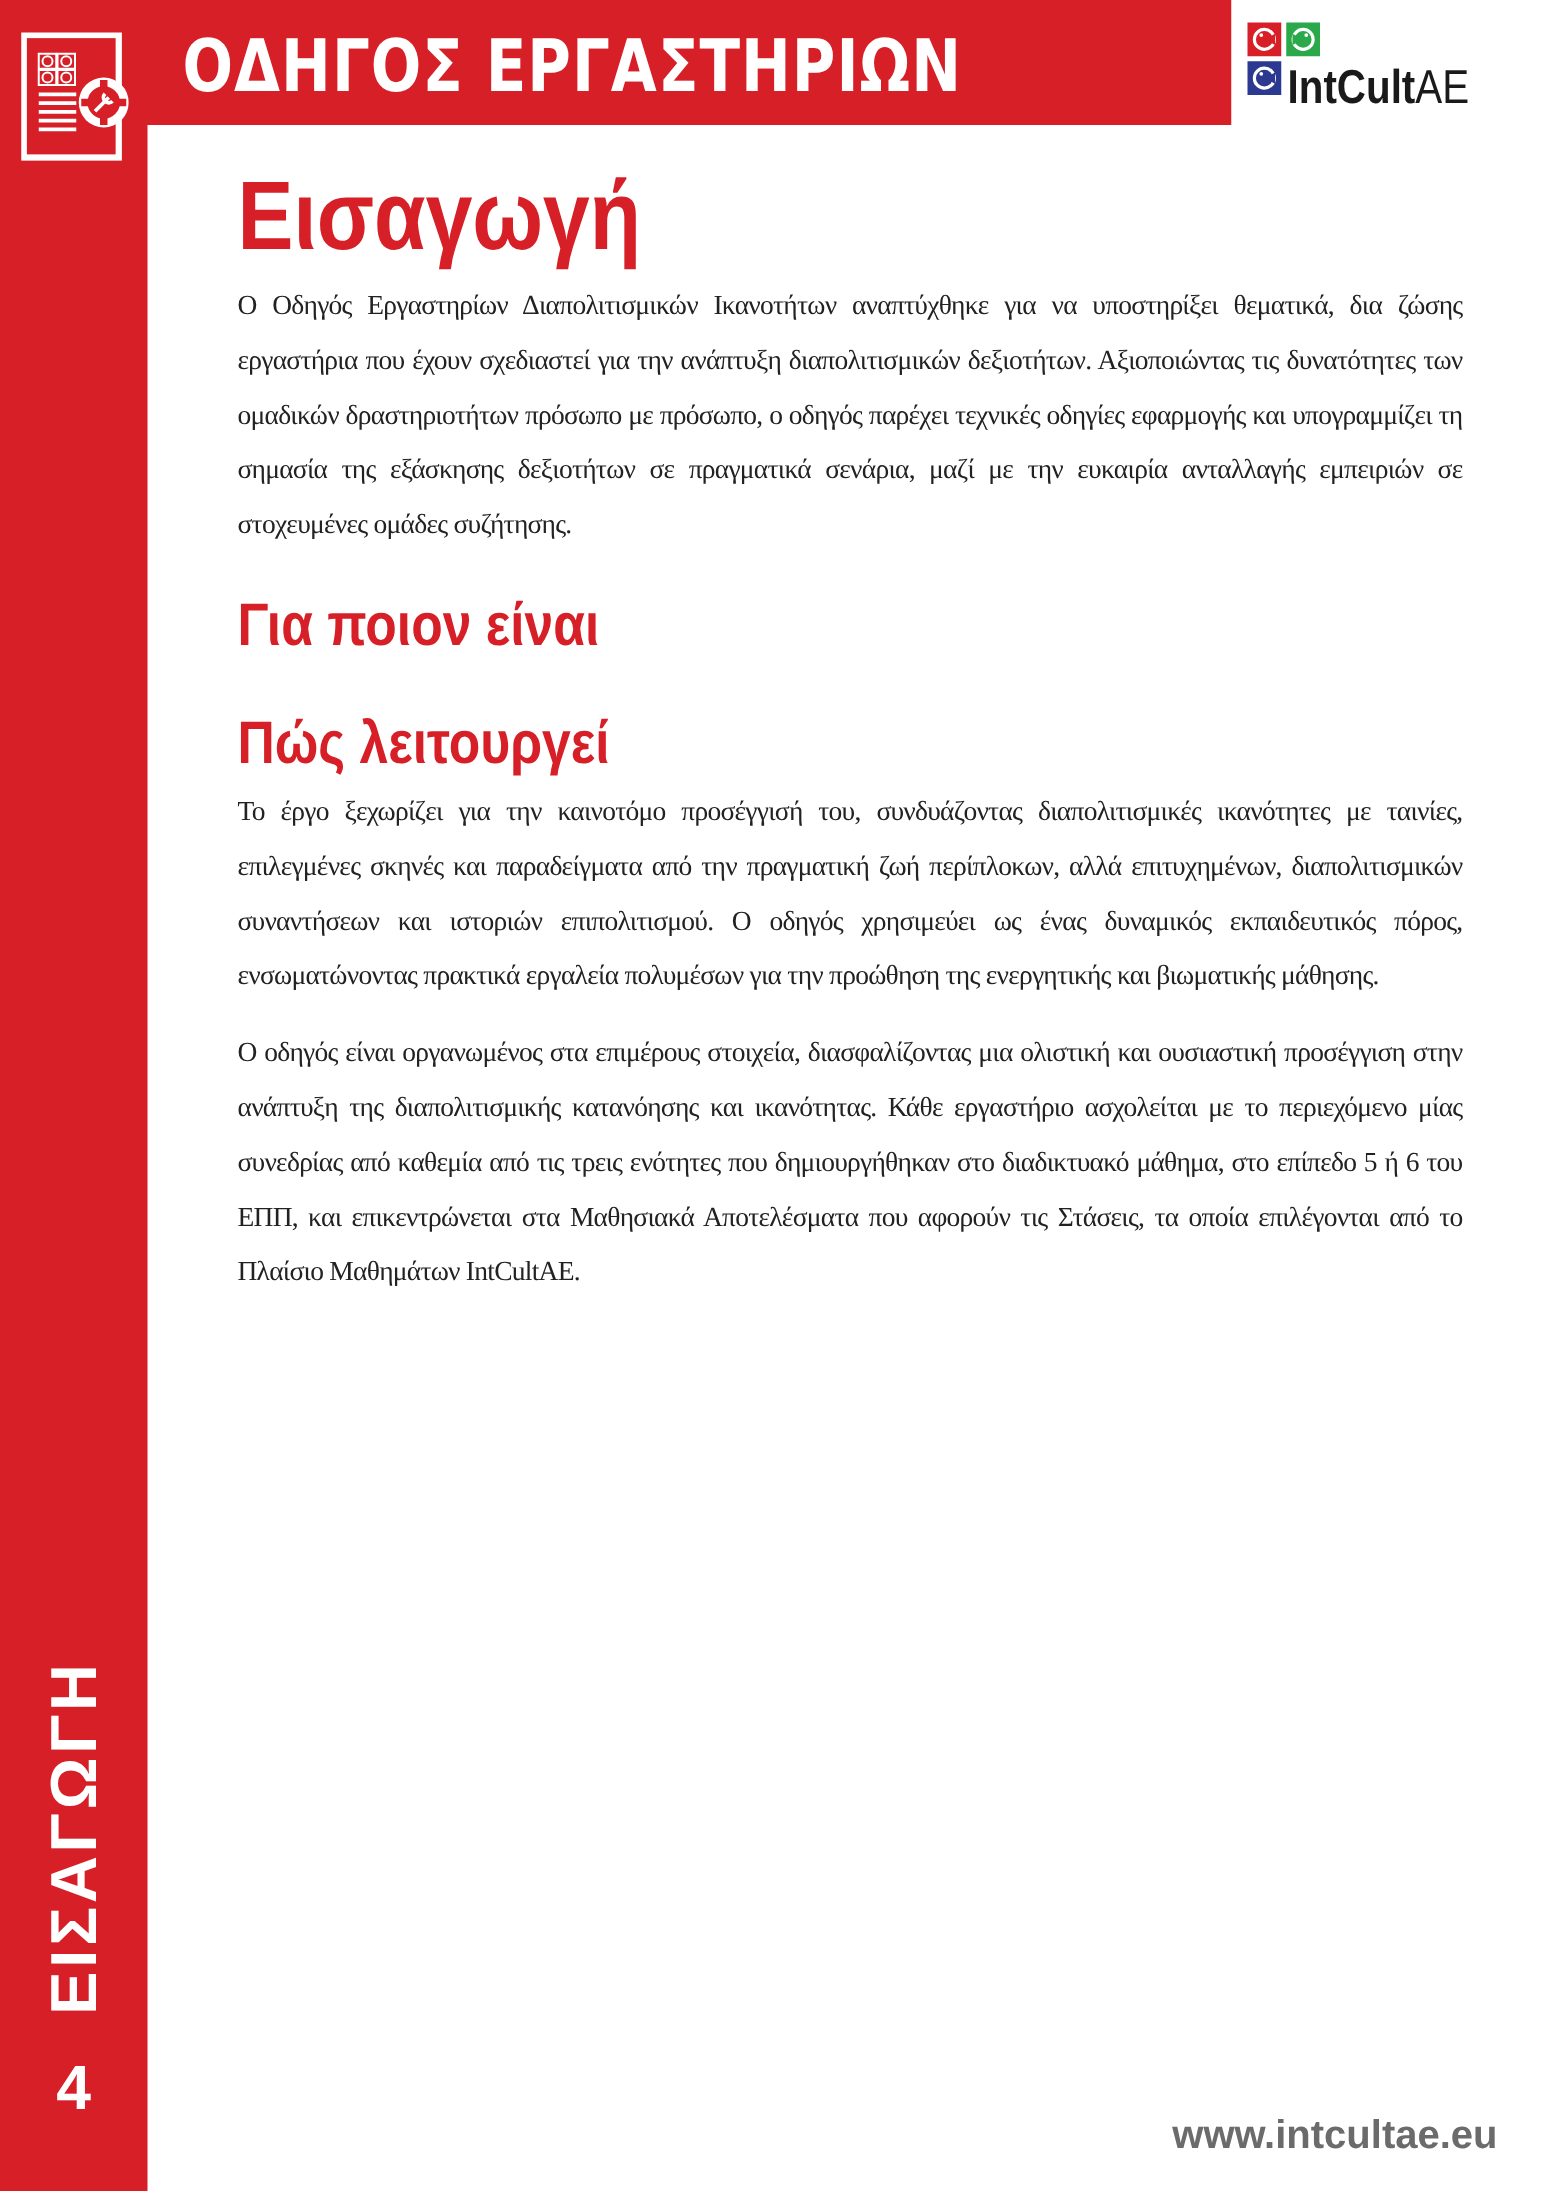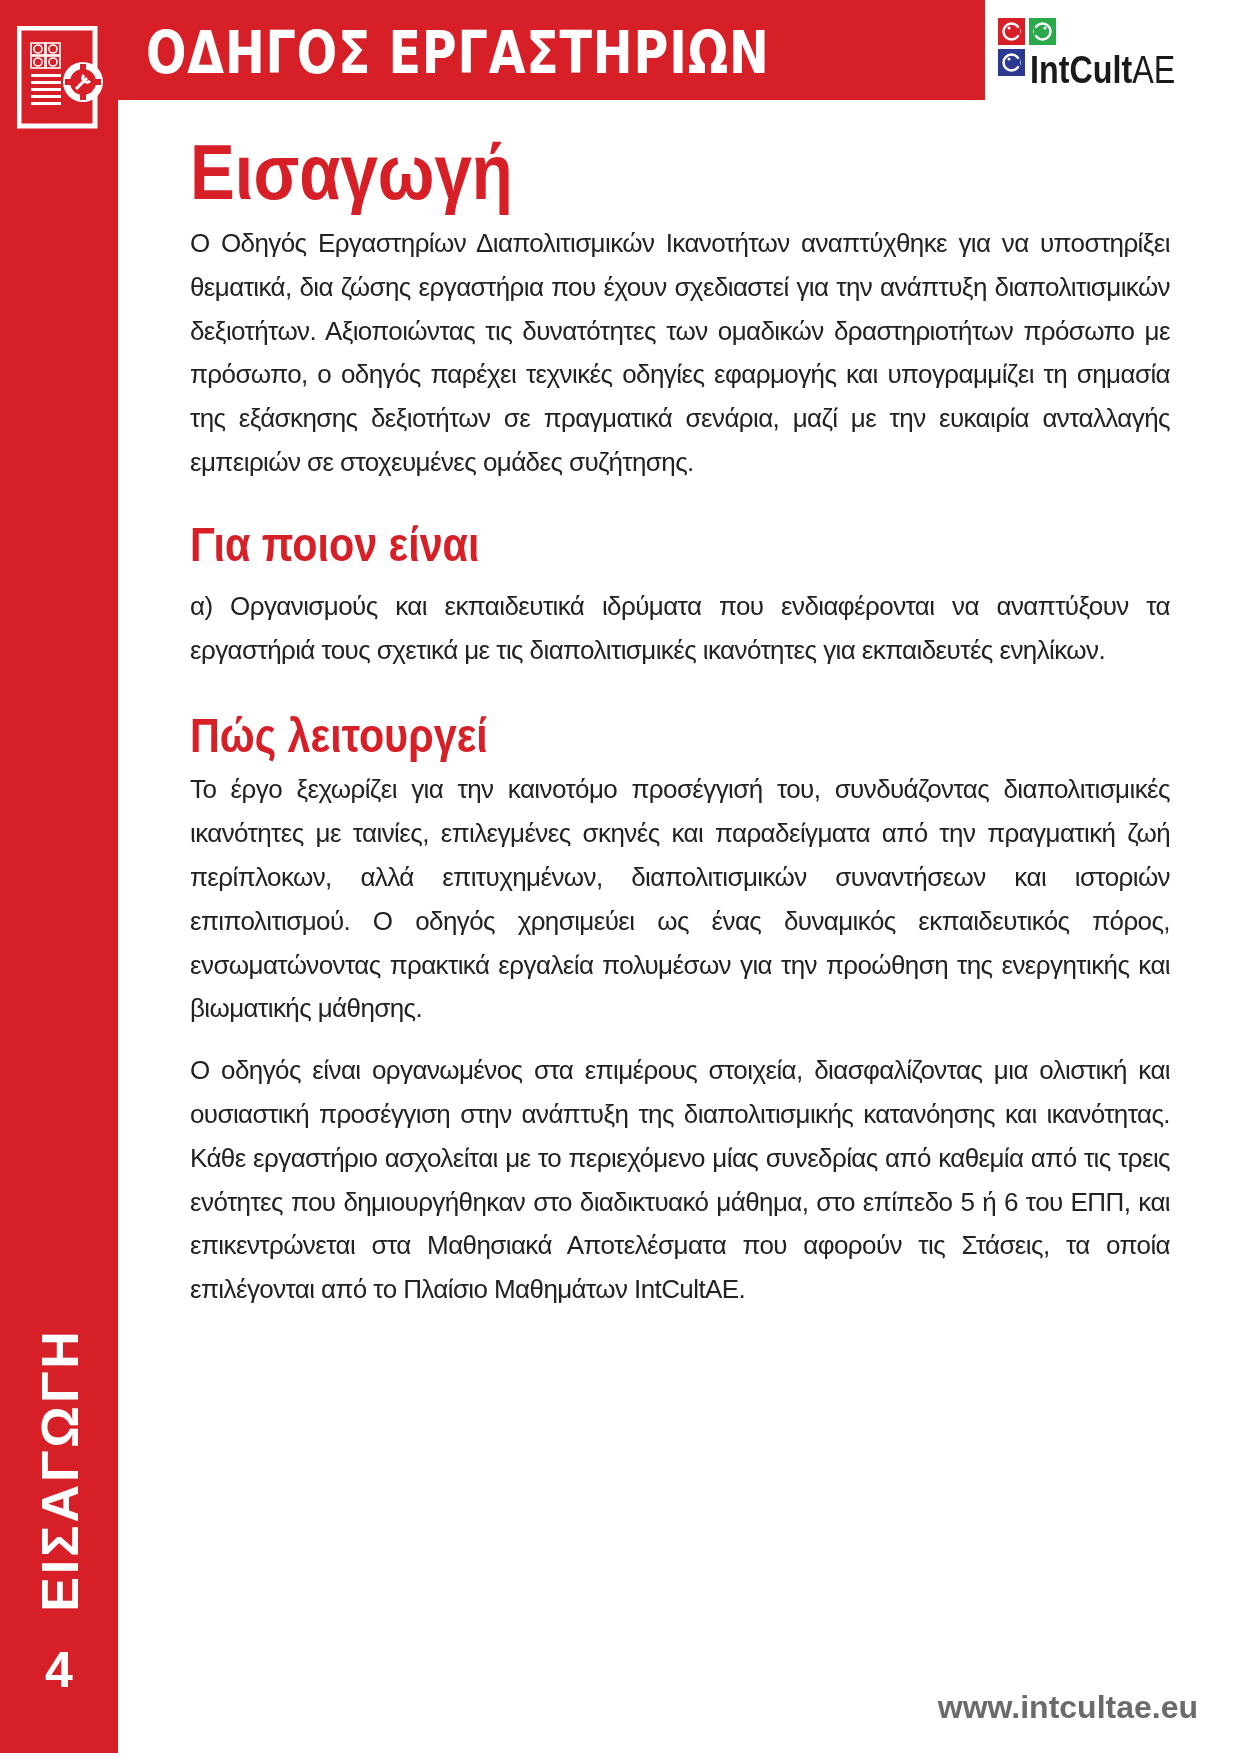--- a/index.html
+++ b/index.html
@@ -41,23 +41,23 @@
     margin: 0; color: #d71f27; font-weight: bold; font-size: 78px; line-height: 96px;
     font-family: "Liberation Sans", sans-serif;
     transform: scaleX(0.86); transform-origin: left center;
   }
   h2.section {
     margin: 0; color: #d71f27; font-weight: bold; font-size: 48px; line-height: 60px;
     font-family: "Liberation Sans", sans-serif;
     transform: scaleX(0.86); transform-origin: left center;
   }
   p.body {
-    margin: 0; font-size: 26px; line-height: 43.8px; text-align: justify;
+    margin: 0; font-size: 22px; line-height: 43.8px; text-align: justify;
     letter-spacing: -0.6px;
-    font-family: Liberation Sans, sans-serif;
+    font-family: Liberation Serif, serif;
   }
 
   .side-label {
     position: absolute; left: 30px; top: 1345px; width: 60px; height: 250px;
   }
   .side-label span {
     position: absolute; left: 50%; top: 50%;
     transform: translate(-50%, -50%) rotate(-90deg);
     color: #ffffff; font-weight: bold; font-size: 52px; white-space: nowrap;
     letter-spacing: 3px;
@@ -139,21 +139,20 @@
       </svg>
   </div>
   <div class="logo-text"><b>IntCult</b><span class="ae">AE</span></div>
 </div>
 
 <div class="content">
   <h1 class="title">Εισαγωγή</h1>
   <p class="body" style="margin-top:2px;">Ο Οδηγός Εργαστηρίων Διαπολιτισμικών Ικανοτήτων αναπτύχθηκε για να υποστηρίξει θεματικά, δια ζώσης εργαστήρια που έχουν σχεδιαστεί για την ανάπτυξη διαπολιτισμικών δεξιοτήτων. Αξιοποιώντας τις δυνατότητες των ομαδικών δραστηριοτήτων πρόσωπο με πρόσωπο, ο οδηγός παρέχει τεχνικές οδηγίες εφαρμογής και υπογραμμίζει τη σημασία της εξάσκησης δεξιοτήτων σε πραγματικά σενάρια, μαζί με την ευκαιρία ανταλλαγής εμπειριών σε στοχευμένες ομάδες συζήτησης.</p>
 
   <h2 class="section" style="margin-top:30px;">Για ποιον είναι</h2>
-  <p class="body" style="margin-top:10px;">α) Οργανισμούς και εκπαιδευτικά ιδρύματα που ενδιαφέρονται να αναπτύξουν τα εργαστήριά τους σχετικά με τις διαπολιτισμικές ικανότητες για εκπαιδευτές ενηλίκων.</p>
 
   <h2 class="section" style="margin-top:34px;">Πώς λειτουργεί</h2>
   <p class="body" style="margin-top:2px;">Το έργο ξεχωρίζει για την καινοτόμο προσέγγισή του, συνδυάζοντας διαπολιτισμικές ικανότητες με ταινίες, επιλεγμένες σκηνές και παραδείγματα από την πραγματική ζωή περίπλοκων, αλλά επιτυχημένων, διαπολιτισμικών συναντήσεων και ιστοριών επιπολιτισμού. Ο οδηγός χρησιμεύει ως ένας δυναμικός εκπαιδευτικός πόρος, ενσωματώνοντας πρακτικά εργαλεία πολυμέσων για την προώθηση της ενεργητικής και βιωματικής μάθησης.</p>
   <p class="body" style="margin-top:18px;">Ο οδηγός είναι οργανωμένος στα επιμέρους στοιχεία, διασφαλίζοντας μια ολιστική και ουσιαστική προσέγγιση στην ανάπτυξη της διαπολιτισμικής κατανόησης και ικανότητας. Κάθε εργαστήριο ασχολείται με το περιεχόμενο μίας συνεδρίας από καθεμία από τις τρεις ενότητες που δημιουργήθηκαν στο διαδικτυακό μάθημα, στο επίπεδο 5 ή 6 του ΕΠΠ, και επικεντρώνεται στα Μαθησιακά Αποτελέσματα που αφορούν τις Στάσεις, τα οποία επιλέγονται από το Πλαίσιο Μαθημάτων IntCultAE.</p>
 </div>
 
 <div class="side-label">
     <span>ΕΙΣΑΓΩΓΗ</span>
   </div>
 <div class="page-number">4</div>

